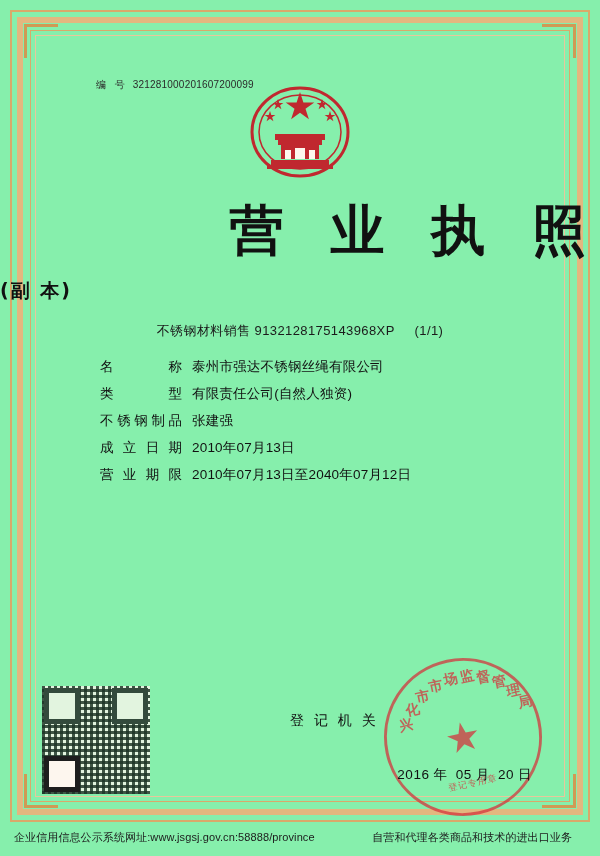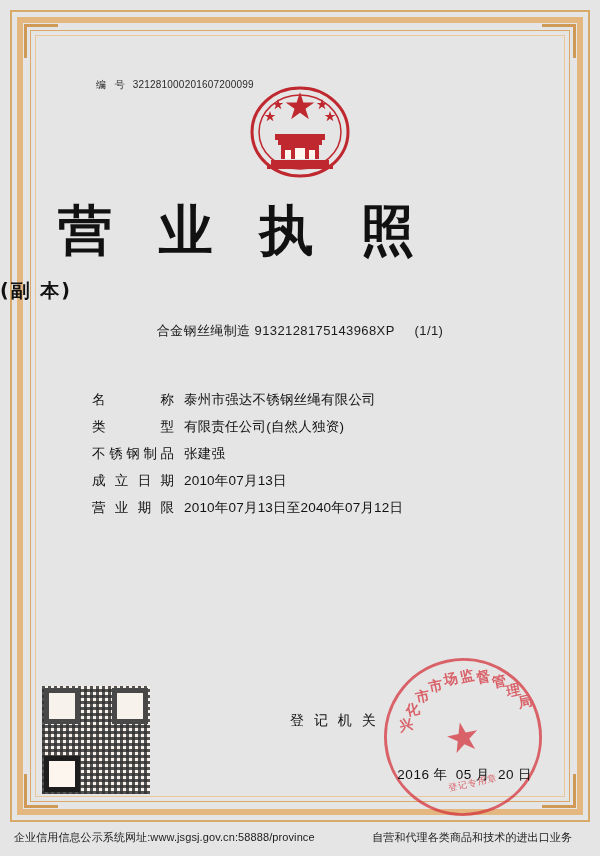--- a/index.html
+++ b/index.html
@@ -11,21 +11,21 @@
     width: 600px;
     height: 856px;
     font-family: "Liberation Sans", sans-serif;
     overflow: hidden;
   }
 
   .license {
     position: relative;
     width: 600px;
     height: 856px;
-    background: #e5e5e5;
+    background: #86efac;
     box-sizing: border-box;
     overflow: hidden;
   }
 
   
   .frame-outer {
     position: absolute;
     left: 10px; top: 10px; right: 10px; bottom: 34px;
     border: 2px solid #d9a96a;
     box-sizing: border-box;
@@ -112,21 +112,21 @@
     top: 74px;
     transform: translateX(-50%);
     width: 110px;
     height: 110px;
   }
 
   .title {
     position: absolute;
     top: 195px;
     left: 0; right: 0;
-    text-align: left;
+    text-align: right;
     font-family: "DejaVu Sans", sans-serif;
     font-size: 54px;
     font-weight: bold;
     letter-spacing: 14px;
     text-indent: 14px;
     color: #111;
     margin-left: 44px;
   }
   .subtitle {
     position: absolute;
@@ -146,24 +146,23 @@
     text-align: center;
     font-size: 13px;
     color: #1b1b1b;
     letter-spacing: .4px;
   }
   .credit-code .page-no { margin-left: 16px; }
 
   
   .fields {
     position: absolute;
-    left: 92px;
+    left: 100px;
     top: 358px;
     right: 66px;
-    margin-top: 33px;
   }
   .row {
     display: flex;
     align-items: flex-start;
     margin-bottom: 9px;
   }
   .row .label {
     width: 92px;
     flex: 0 0 92px;
     font-size: 13.5px;
@@ -306,21 +305,21 @@
         <polygon points="77,25 78.3,28.9 82.4,28.9 79.1,31.3 80.4,35.2 77,32.8 73.6,35.2 74.9,31.3 71.6,28.9 75.7,28.9"></polygon>
         <polygon points="85,37 86.3,40.9 90.4,40.9 87.1,43.3 88.4,47.2 85,44.8 81.6,47.2 82.9,43.3 79.6,40.9 83.7,40.9"></polygon>
       </g>
     </svg>
   </div>
 
   <div class="title">营 业 执 照</div>
   <div class="subtitle">(副 本)</div>
 
   <div class="credit-code">
-    <span>合金钢丝绳制造</span>
+    <span>不锈钢材料销售</span>
     <span>9132128175143968XP</span>
     <span class="page-no">(1/1)</span>
   </div>
 
   <div class="fields">
     <div class="row">
       <div class="label">名 称</div>
       <div class="value">泰州市强达不锈钢丝绳有限公司</div>
     </div>
     <div class="row">

